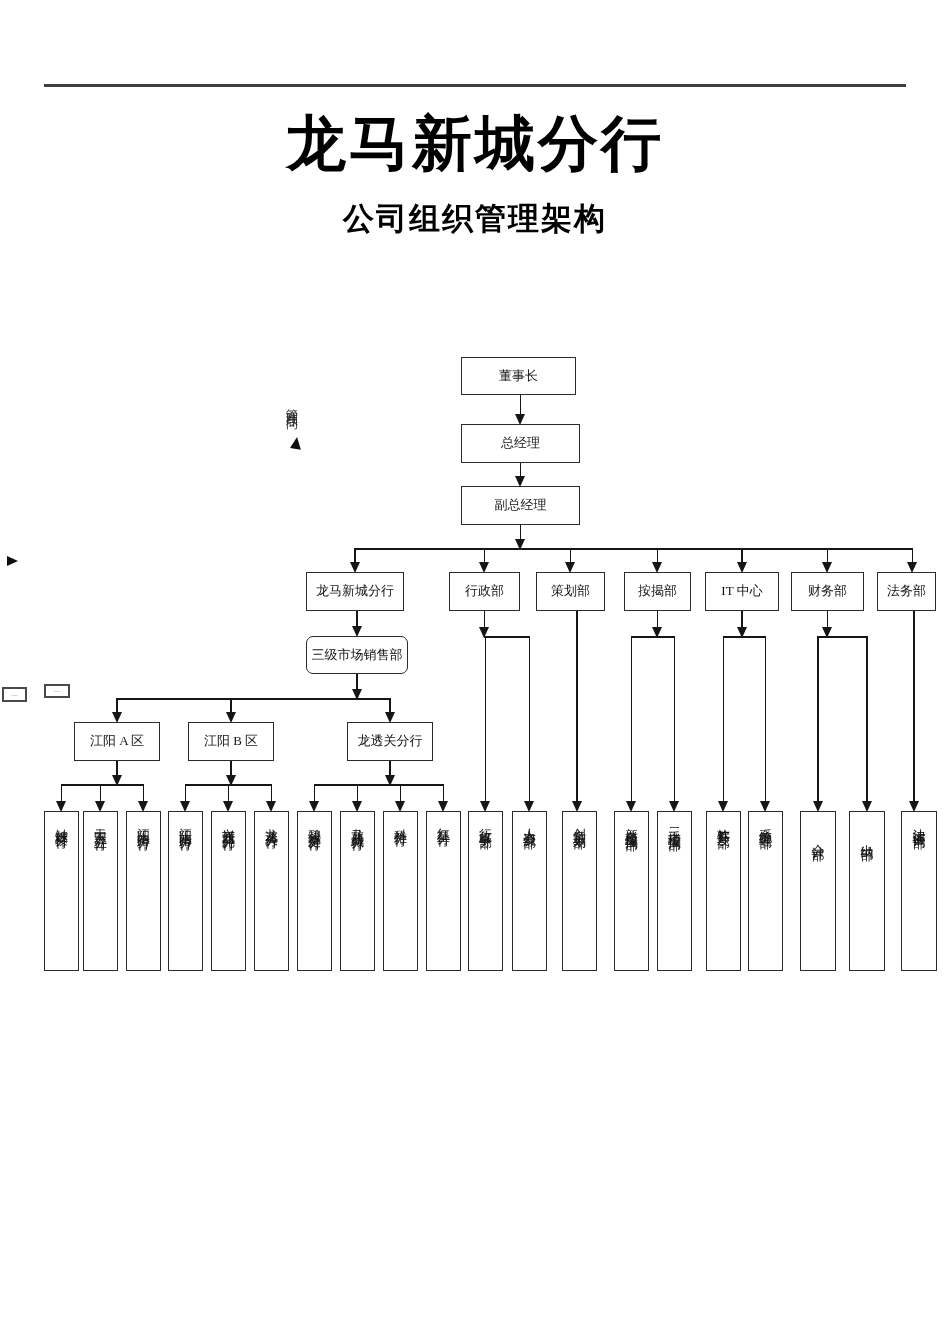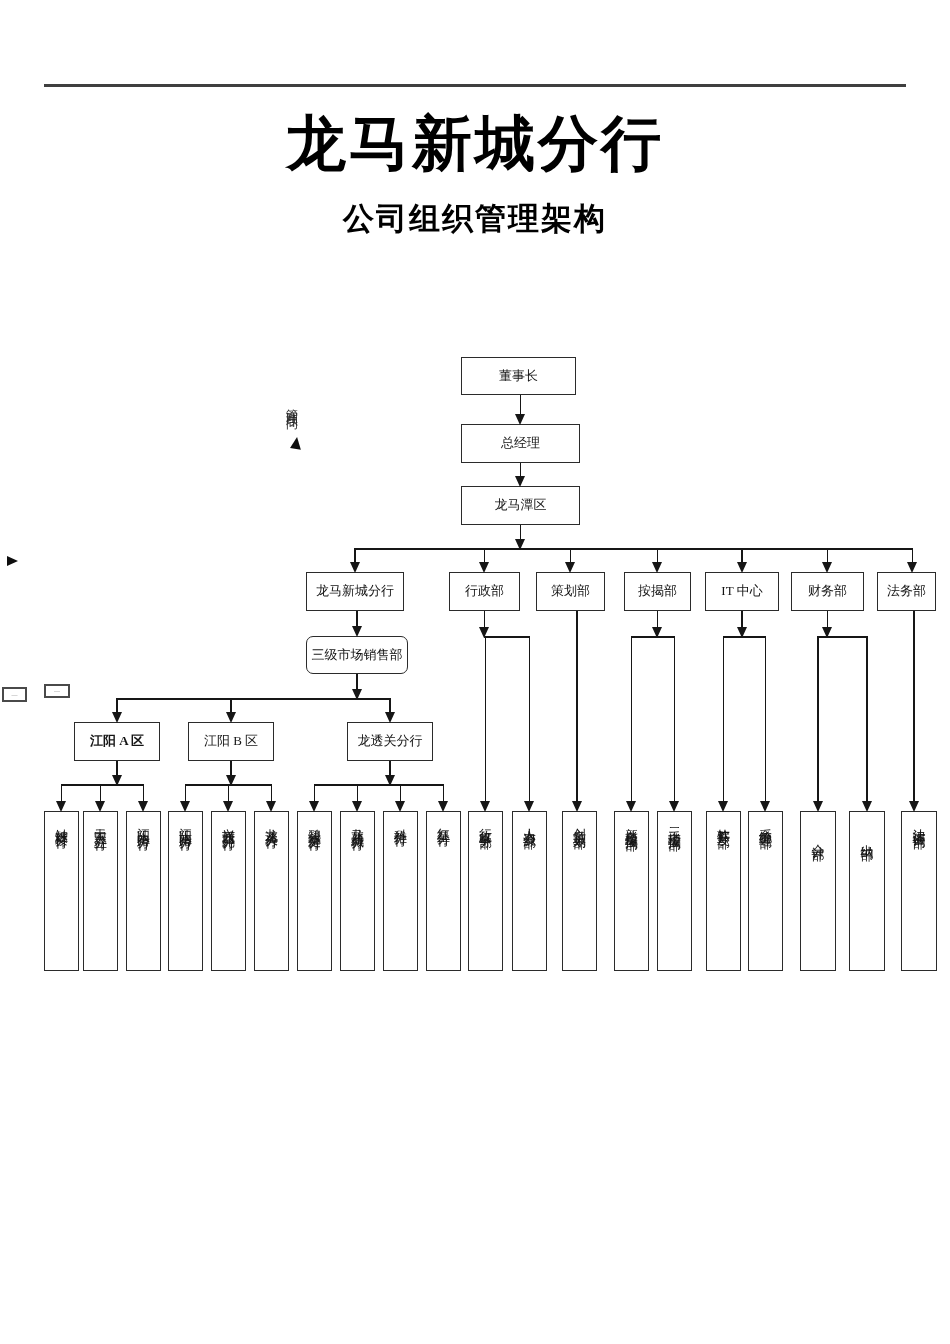--- a/index.html
+++ b/index.html
@@ -102,21 +102,21 @@
 </div>
 
 <div id="chart-layer">
     <div class="node" style="left: 461px; top: 357px; width: 115px; height: 38px;">
       <span>董事长</span>
     </div>
     <div class="node" style="left: 461px; top: 424px; width: 119px; height: 39px;">
       <span>总经理</span>
     </div>
     <div class="node" style="left: 461px; top: 486px; width: 119px; height: 39px;">
-      <span>龙马潭区</span>
+      <span>副总经理</span>
     </div>
     <div class="node" style="left: 306px; top: 572px; width: 98px; height: 39px;">
       <span>龙马新城分行</span>
     </div>
     <div class="node" style="left: 449px; top: 572px; width: 71px; height: 39px;">
       <span>行政部</span>
     </div>
     <div class="node" style="left: 536px; top: 572px; width: 69px; height: 39px;">
       <span>策划部</span>
     </div>
@@ -128,21 +128,21 @@
     </div>
     <div class="node" style="left: 791px; top: 572px; width: 73px; height: 39px;">
       <span>财务部</span>
     </div>
     <div class="node" style="left: 877px; top: 572px; width: 59px; height: 39px;">
       <span>法务部</span>
     </div>
     <div class="node" style="left: 306px; top: 636px; width: 102px; height: 38px; border-radius: 7px;">
       <span>三级市场销售部</span>
     </div>
-    <div class="node" style="left: 74px; top: 722px; width: 86px; height: 39px; font-weight: bold;">
+    <div class="node" style="left: 74px; top: 722px; width: 86px; height: 39px;">
       <span>江阳 A 区</span>
     </div>
     <div class="node" style="left: 188px; top: 722px; width: 86px; height: 39px;">
       <span>江阳 B 区</span>
     </div>
     <div class="node" style="left: 347px; top: 722px; width: 86px; height: 39px;">
       <span>龙透关分行</span>
     </div>
     <div class="node v" style="left: 44px; top: 811px; width: 35px; height: 160px;">
       <span>钟鼓楼分行</span>

